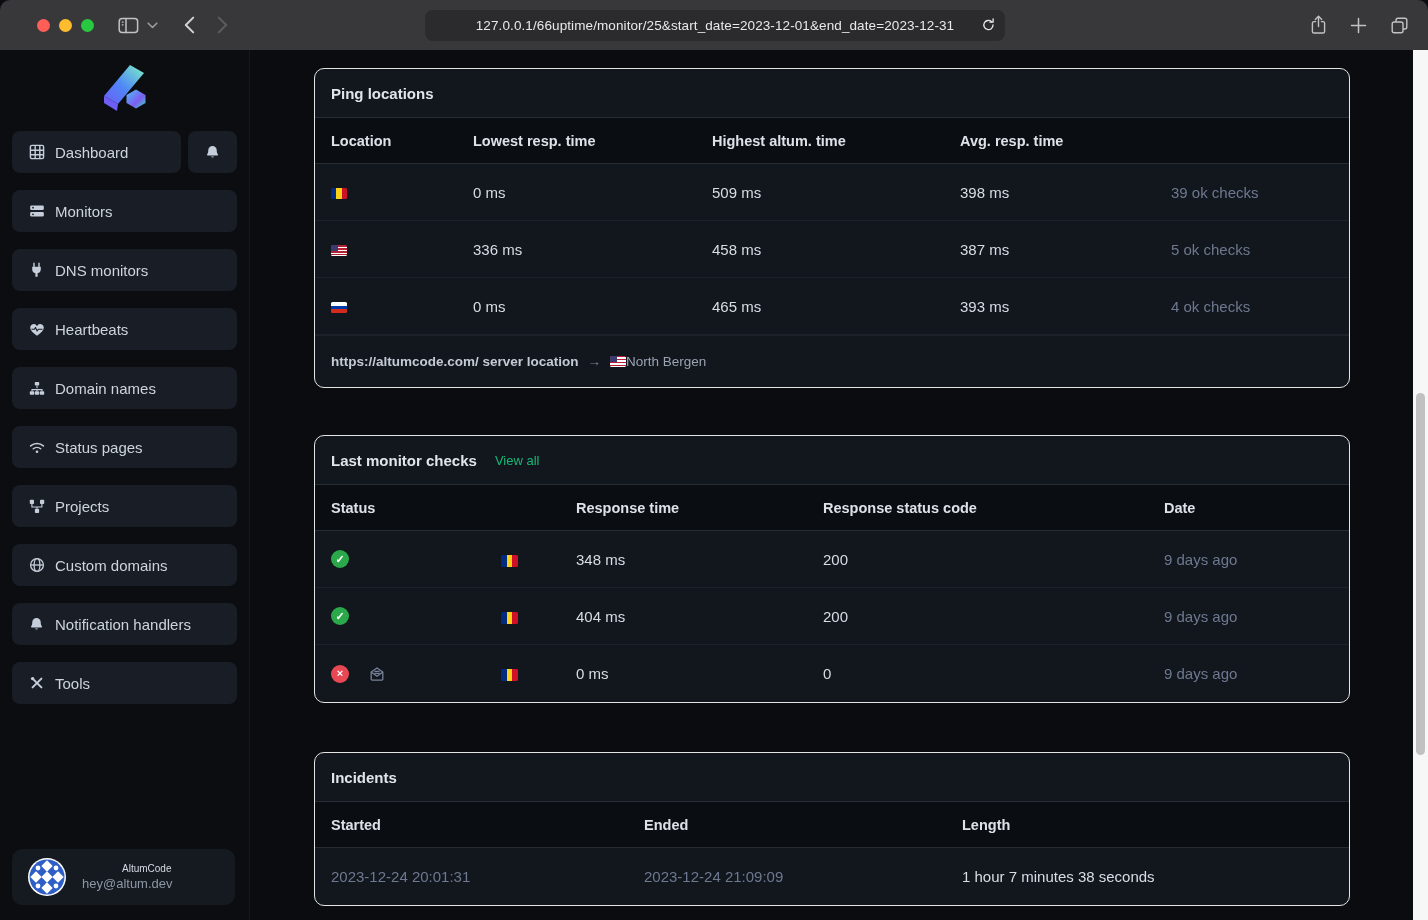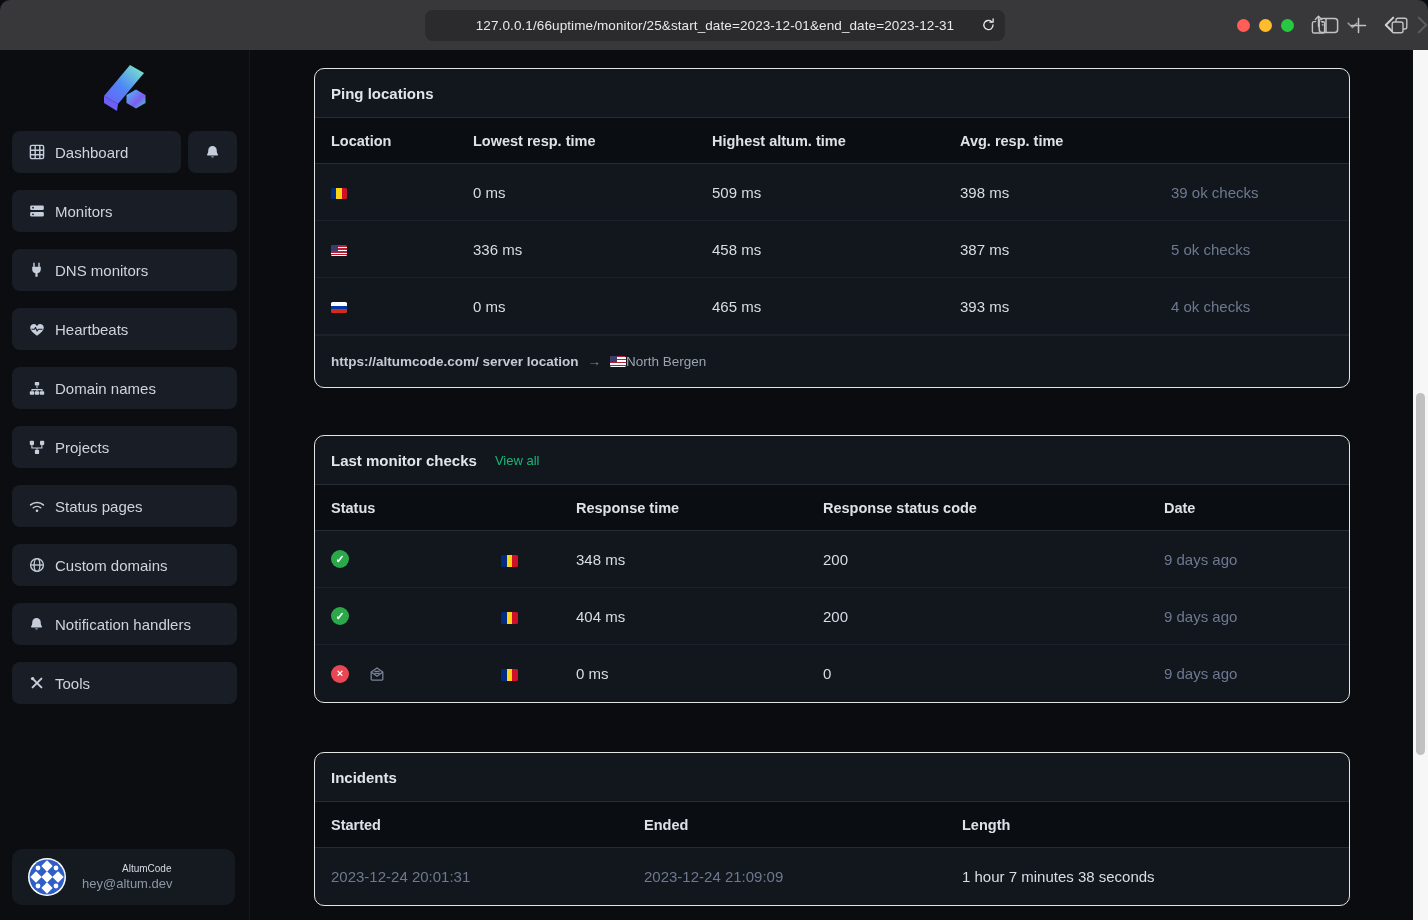--- a/index.html
+++ b/index.html
@@ -1,21 +1,21 @@
 <!DOCTYPE html>
 <html style="--accent-green: #17b877; --status-up: #2ba84a; --status-down: #e84853;"><head>
 <meta charset="utf-8">
 <style>
   * { box-sizing: border-box; margin: 0; padding: 0; }
   html,body { width:1428px; height:920px; background:#0a0c10; font-family:"Liberation Sans",sans-serif; }
   .window { position:relative; width:1428px; height:920px; overflow:hidden; background:#0a0c10; }
 
   
   .toolbar { position:absolute; top:0; left:0; right:0; height:50px; background:#38383a;
-             border-radius:10px 10px 0 0; display:flex; align-items:center; z-index:5;justify-content:flex-end; }
+             border-radius:10px 10px 0 0; display:flex; align-items:center; z-index:5; }
   .traffic { display:flex; gap:9px; margin-left:37px; }
   .tl { width:13px; height:13px; border-radius:50%; }
   .tl.red { background:#ff5f57; } .tl.yellow { background:#febc2e; } .tl.green { background:#28c840; }
   .tb-ic { display:flex; align-items:center; justify-content:center; color:#c2c2c4; cursor:default; }
   .sidebar-toggle { margin-left:24px; }
   .chev { margin-left:8px; color:#9b9b9d; }
   .nav-back { margin-left:26px; color:#d2d2d4; }
   .nav-fwd { margin-left:22px; color:#5c5c5e; }
   .urlbar { position:absolute; left:425px; top:10px; width:580px; height:31px; background:#2b2b2d;
             border-radius:8px; display:flex; align-items:center; justify-content:center; }
@@ -243,41 +243,41 @@
               <path d="M8 4.6v2.6M3 10.2V8.6h10v1.6M8 8.6v1.6" fill="none" stroke="currentColor" stroke-width="1.1"></path>
             </svg>
           </span>
           <span>Domain names</span>
         </div>
       </div>
 
       <div class="nav-row">
         <div class="side-item">
           <span class="ic">
+            <svg width="16" height="13" viewBox="0 0 16 13" fill="none" stroke="currentColor" stroke-width="1.5" stroke-linecap="round">
+              <path d="M1.6 4.9a9.4 9.4 0 0 1 12.8 0"></path>
+                <path d="M4.3 7.8a5.6 5.6 0 0 1 7.4 0"></path>
+              <circle cx="8" cy="10.8" r="1.3" fill="currentColor" stroke="none"></circle>
+            </svg>
+          </span>
+          <span>Status pages</span>
+        </div>
+      </div>
+
+      <div class="nav-row">
+        <div class="side-item">
+          <span class="ic">
             <svg width="16" height="15" viewBox="0 0 16 15" fill="currentColor">
               <rect x="0.8" y="0.8" width="4.2" height="4.2" rx=".8"></rect>
                 <rect x="11" y="0.8" width="4.2" height="4.2" rx=".8"></rect>
                 <rect x="5.9" y="9.8" width="4.2" height="4.2" rx=".8"></rect>
               <path d="M2.9 5v3h10V5M8 8v1.8" fill="none" stroke="currentColor" stroke-width="1.1"></path>
             </svg>
           </span>
           <span>Projects</span>
-        </div>
-      </div>
-
-      <div class="nav-row">
-        <div class="side-item">
-          <span class="ic">
-            <svg width="16" height="13" viewBox="0 0 16 13" fill="none" stroke="currentColor" stroke-width="1.5" stroke-linecap="round">
-              <path d="M1.6 4.9a9.4 9.4 0 0 1 12.8 0"></path>
-                <path d="M4.3 7.8a5.6 5.6 0 0 1 7.4 0"></path>
-              <circle cx="8" cy="10.8" r="1.3" fill="currentColor" stroke="none"></circle>
-            </svg>
-          </span>
-          <span>Status pages</span>
         </div>
       </div>
 
       <div class="nav-row">
         <div class="side-item">
           <span class="ic">
             <svg width="16" height="16" viewBox="0 0 16 16" fill="none" stroke="currentColor" stroke-width="1.3">
               <circle cx="8" cy="8" r="6.4"></circle>
                 <ellipse cx="8" cy="8" rx="2.9" ry="6.4"></ellipse>
                 <path d="M1.6 8h12.8"></path>

